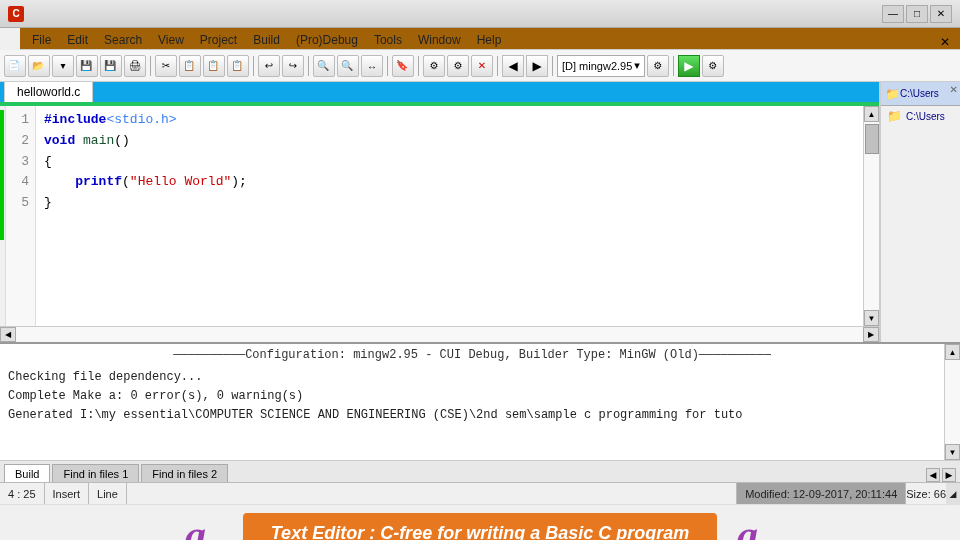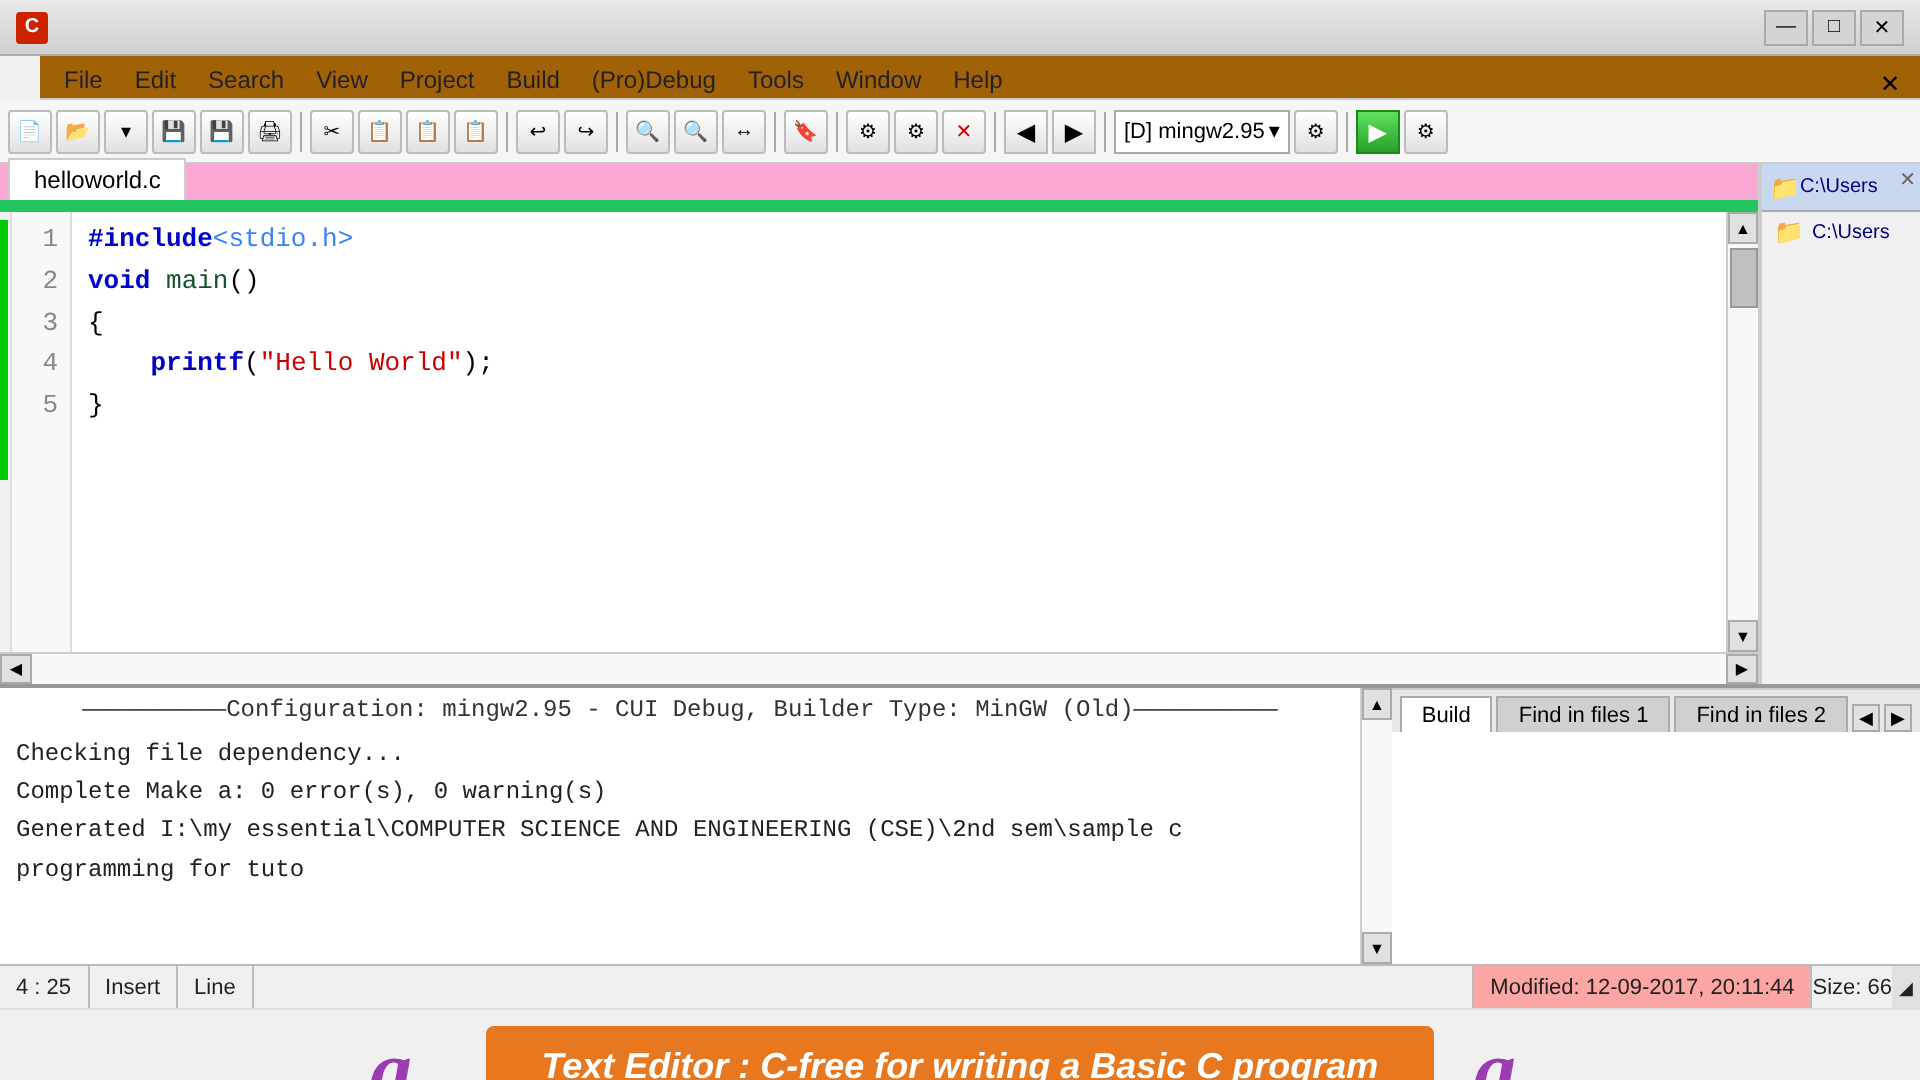--- a/index.html
+++ b/index.html
@@ -86,25 +86,25 @@
     
     .editor-panel {
       flex: 1;
       display: flex;
       flex-direction: column;
       border-right: 1px solid #ccc;
     }
 
     
     .tab-bar {
-      background: #f9a8d4;
+      background: #0ea5e9;
       height: 24px;
       display: flex;
       align-items: flex-end;
-      border-bottom: 6px solid #22c55e;
+      border-bottom: 4px solid #22c55e;
       padding-left: 4px;
     }
     .tab {
       background: white;
       border: 1px solid #ccc;
       border-bottom: none;
       padding: 3px 12px;
       font-size: 12px;
       cursor: pointer;
       display: flex; align-items: center; gap: 6px;
@@ -192,21 +192,21 @@
       display: flex; align-items: center; gap: 4px;
     }
     .folder-icon { color: #e8a000; font-size: 12px; }
 
     
     .bottom-panel {
       height: 140px;
       background: white;
       border-top: 2px solid #999;
       display: flex;
-      flex-direction: row;
+      flex-direction: column;
     }
 
     .build-output {
       flex: 1;
       padding: 4px 8px;
       font-family: 'Courier New', monospace;
       font-size: 12px;
       overflow: hidden;
       background: white;
     }
@@ -259,21 +259,21 @@
     }
     .status-item {
       padding: 0 8px;
       border-right: 1px solid #bbb;
       height: 100%;
       display: flex; align-items: center;
     }
     .status-modified {
       margin-left: auto;
       padding: 0 8px;
-      background: #fca5a5;
+      background: #a3a3a3;
       border-left: 1px solid #bbb;
       height: 100%;
       display: flex; align-items: center;
     }
     .status-size {
       padding: 0 0;
       border-left: 1px solid #bbb;
       height: 100%;
       display: flex; align-items: center;
     }

